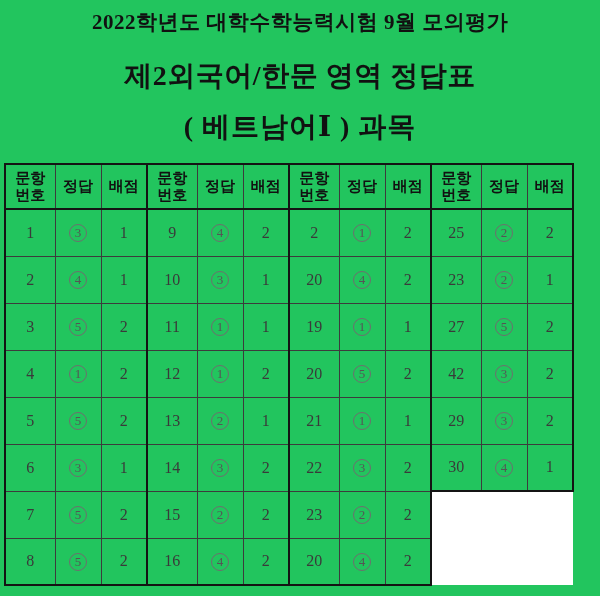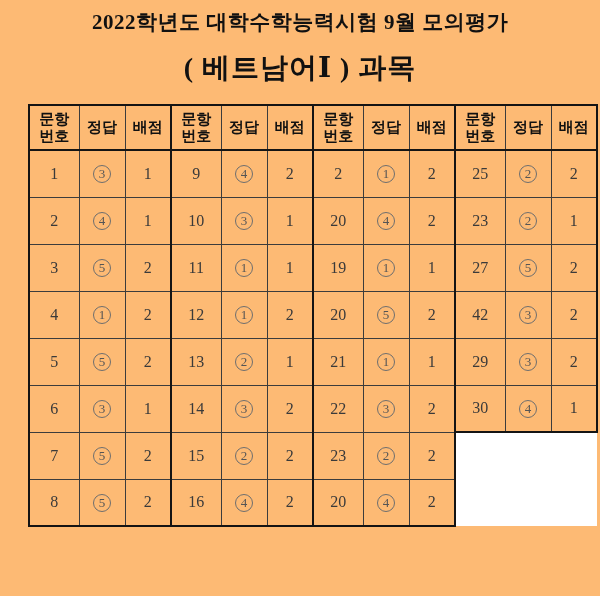--- a/index.html
+++ b/index.html
@@ -8,21 +8,21 @@
     background: #ffffff;
     width: 600px;
     height: 596px;
     font-family: "Liberation Serif", "DejaVu Serif", serif;
     color: #111;
   }
   .page {
     width: 600px;
     height: 596px;
     overflow: hidden;
-    background: #fdba74;
+    background: #22c55e;
   }
   .titles { text-align: center; }
   .title-line1 {
     margin: 0;
     padding-top: 8px;
     font-size: 21px;
     font-weight: bold;
     letter-spacing: 0.5px;
   }
   .title-line2 {
@@ -34,21 +34,21 @@
   }
   .title-line3 {
     margin: 12px;
     margin-top: 13px;
     font-size: 28px;
     font-weight: bold;
     letter-spacing: 1px;
   }
   table.answers {
     margin-top: 17px;
-    margin-left: 28px;
+    margin-left: 4px;
     border-collapse: collapse;
     table-layout: fixed;
     width: 568px;
   }
   col.c-no { width: 50px; }
   col.c-ans { width: 46px; }
   col.c-pts { width: 46px; }
   th, td {
     border: 1px solid #3c3c3c;
     text-align: center;
@@ -85,20 +85,21 @@
     color: #555;
     box-sizing: border-box;
   }
 </style>
 </head>
 <body>
 
 <div class="page">
   <div class="titles">
     <p class="title-line1">2022학년도 대학수학능력시험 9월 모의평가</p>
+    <p class="title-line2">제2외국어/한문 영역 정답표</p>
     <p class="title-line3">( 베트남어Ⅰ ) 과목</p>
   </div>
 
   <table class="answers">
     <colgroup>
       <col class="c-no">
         <col class="c-ans">
         <col class="c-pts">
       <col class="c-no">
         <col class="c-ans">

